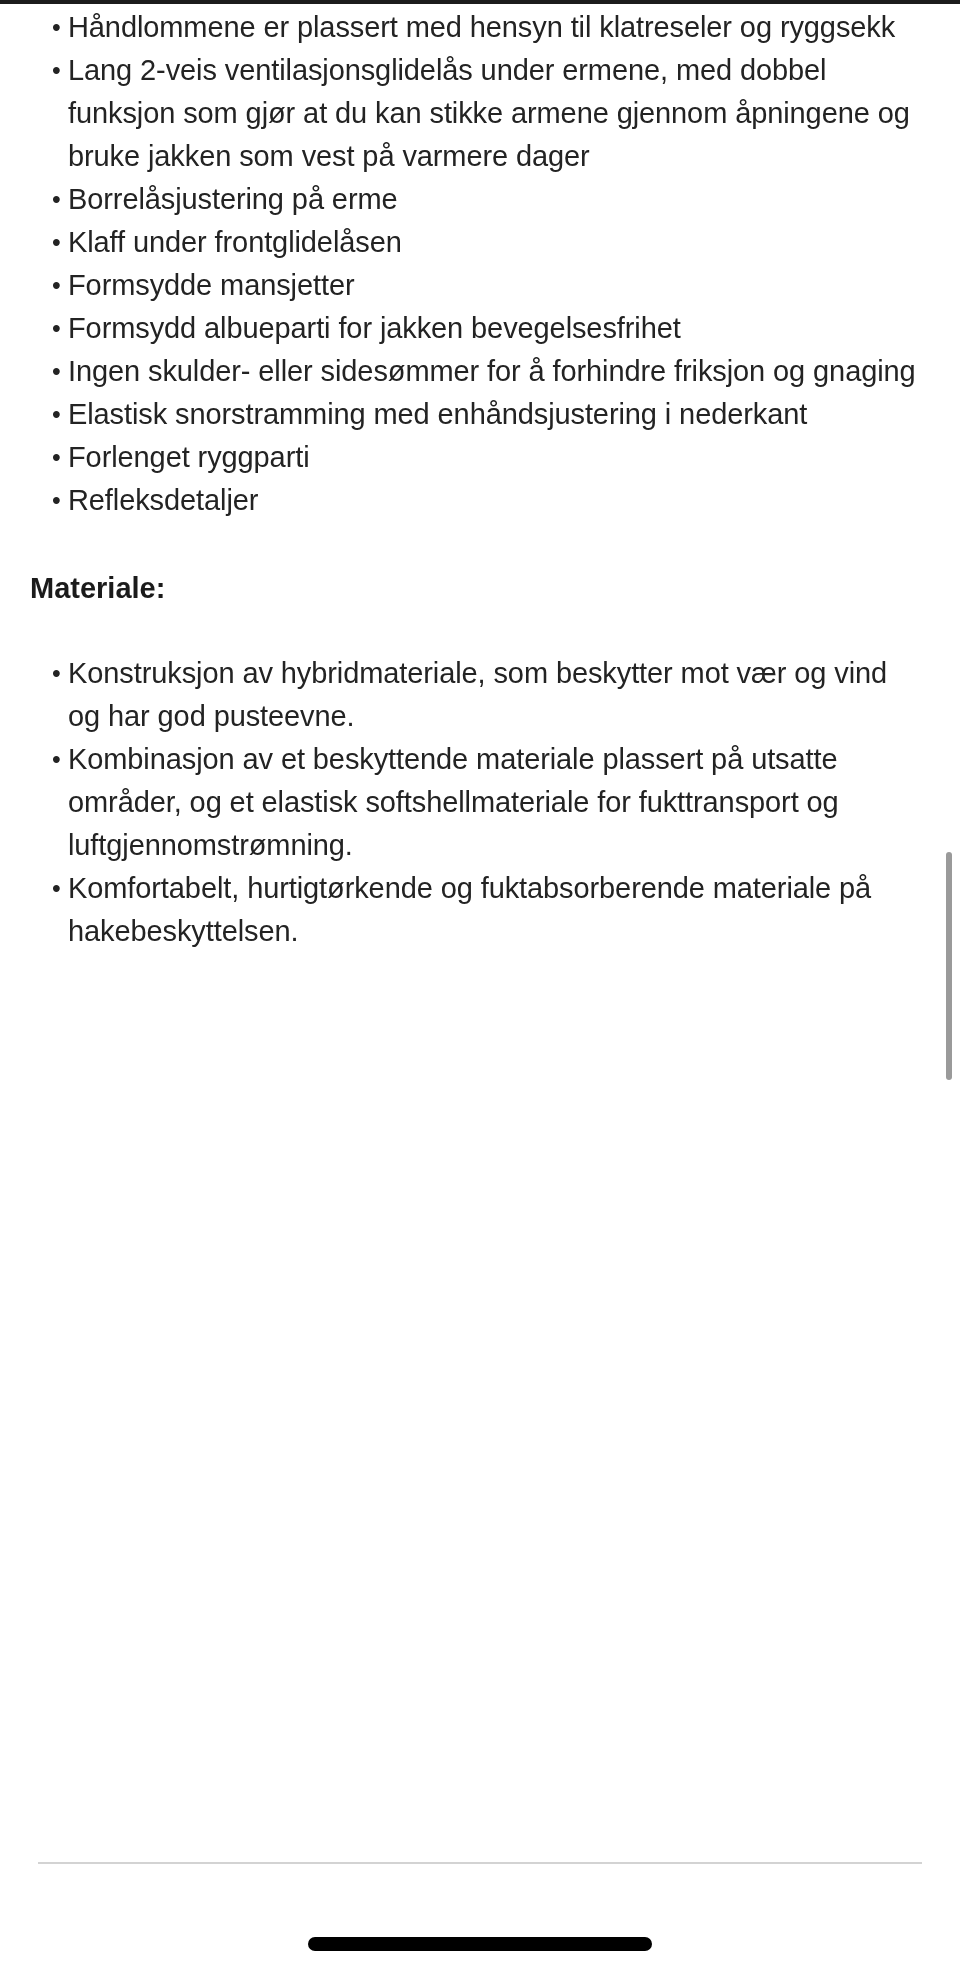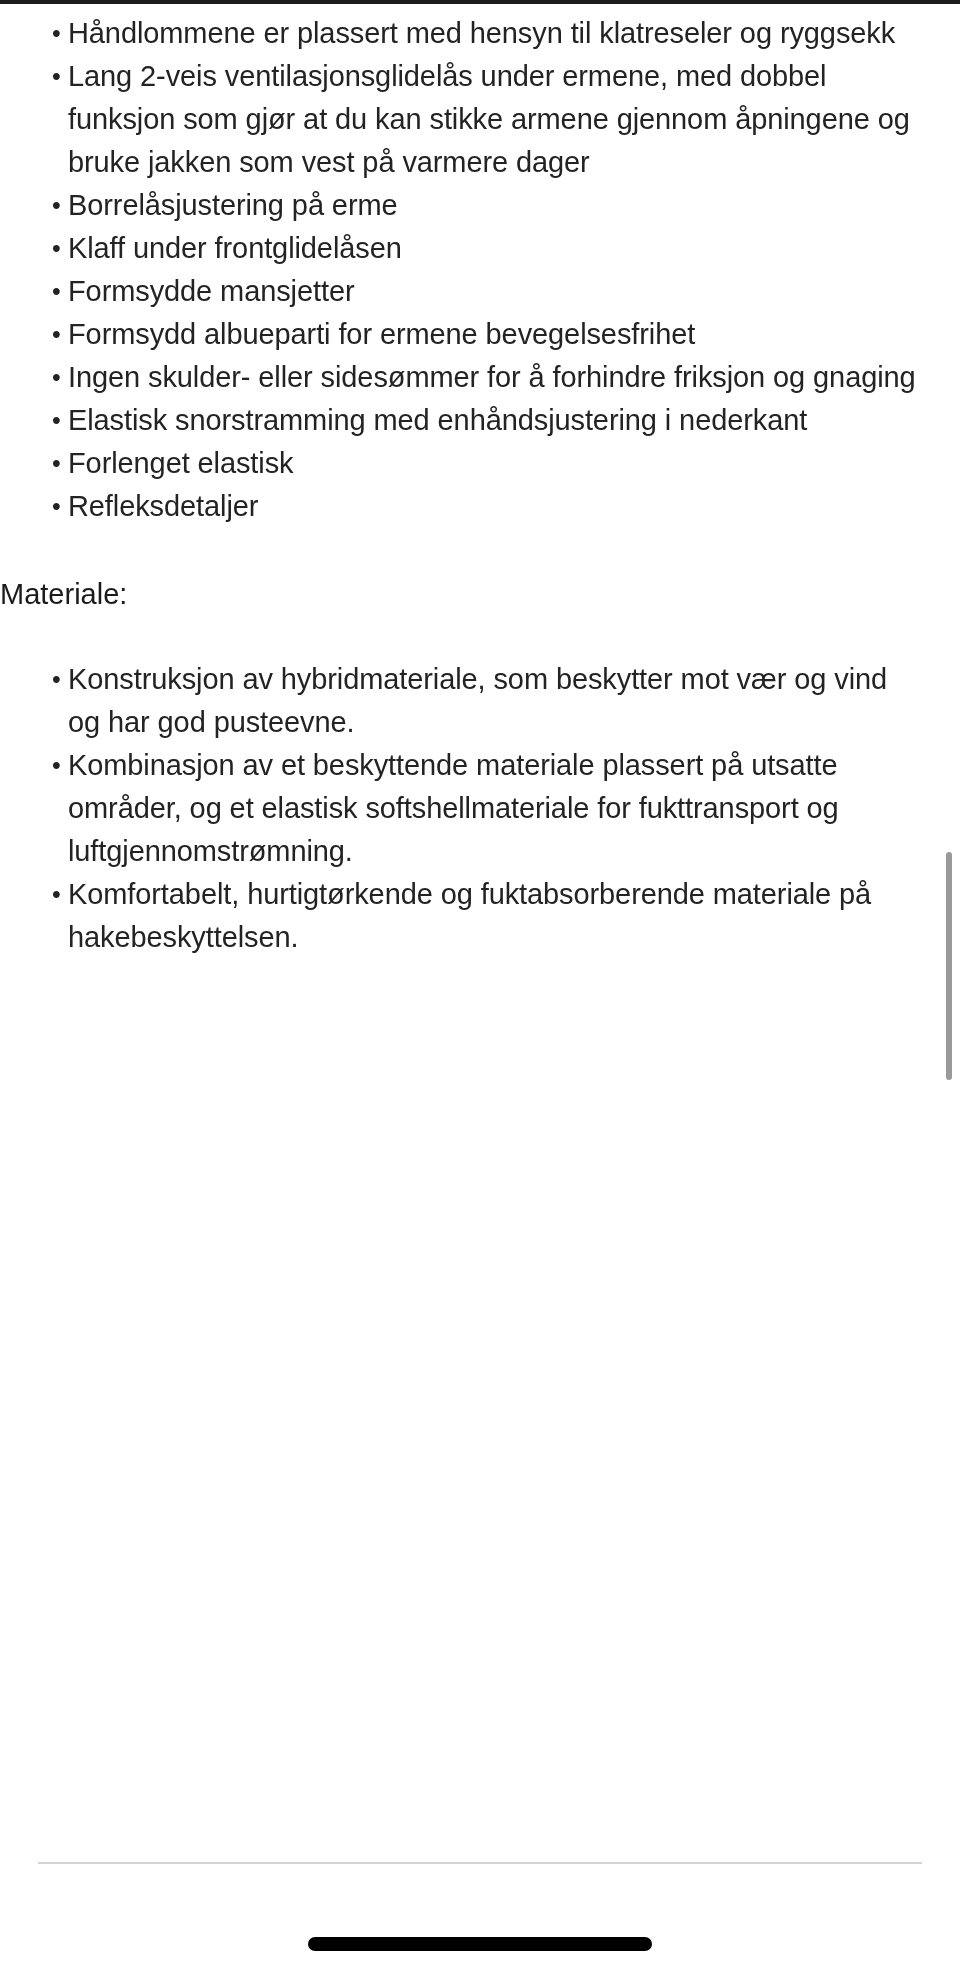--- a/index.html
+++ b/index.html
@@ -65,28 +65,29 @@
     position: absolute;
     left: 52px;
     top: 0;
     font-size: 25px;
     line-height: 43px;
     color: #232323;
   }
 
   
   #features-list {
-    margin-top: 8px;
+    margin-top: 2px;
   }
 
   .section-heading {
     font-size: 29px;
     line-height: 43px;
-    font-weight: 400;
+    font-weight: 700;
     color: #1b1b1b;
+    padding-left: 30px;
     letter-spacing: 0px;
   }
 
   .gap-before-heading { height: 45px; }
   .gap-after-heading  { height: 42px; }
 
   
   .scrollbar-track {
     position: absolute;
     top: 0;
@@ -134,24 +135,24 @@
 <div class="page">
 
   <div class="content">
 
     <ul class="feature-list" id="features-list">
       <li>Håndlommene er plassert med hensyn til klatreseler og ryggsekk</li>
       <li>Lang 2-veis ventilasjonsglidelås under ermene, med dobbel funksjon som gjør at du kan stikke armene gjennom åpningene og bruke jakken som vest på varmere dager</li>
       <li>Borrelåsjustering på erme</li>
       <li>Klaff under frontglidelåsen</li>
       <li>Formsydde mansjetter</li>
-      <li>Formsydd albueparti for ermene bevegelsesfrihet</li>
+      <li>Formsydd albueparti for jakken bevegelsesfrihet</li>
       <li>Ingen skulder- eller sidesømmer for å forhindre friksjon og gnaging</li>
       <li>Elastisk snorstramming med enhåndsjustering i nederkant</li>
-      <li>Forlenget elastisk</li>
+      <li>Forlenget ryggparti</li>
       <li>Refleksdetaljer</li>
     </ul>
 
     <div class="gap-before-heading"></div>
 
     <div class="section-heading">Materiale:</div>
 
     <div class="gap-after-heading"></div>
 
     <ul class="feature-list" id="material-list">

